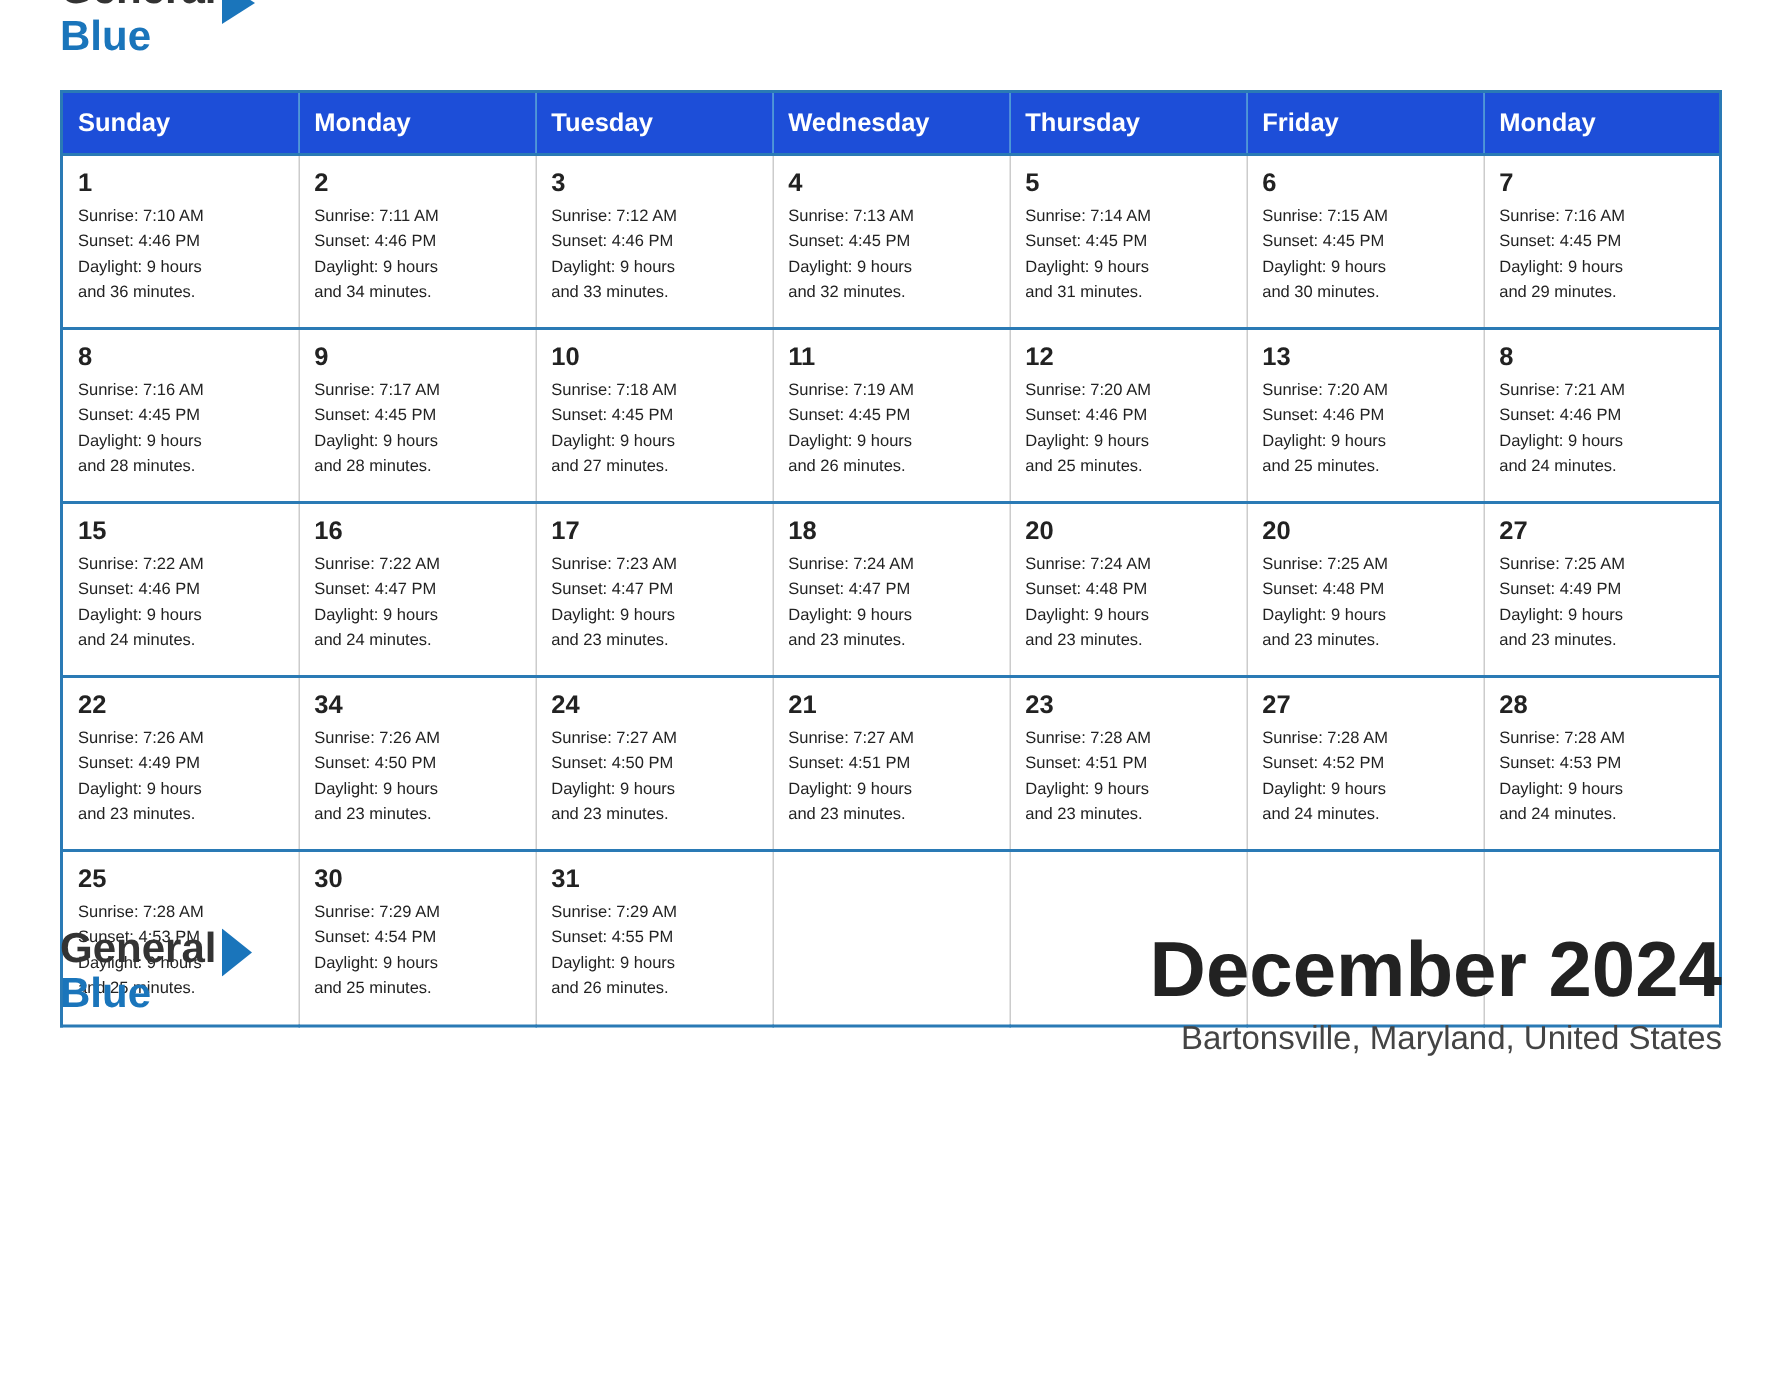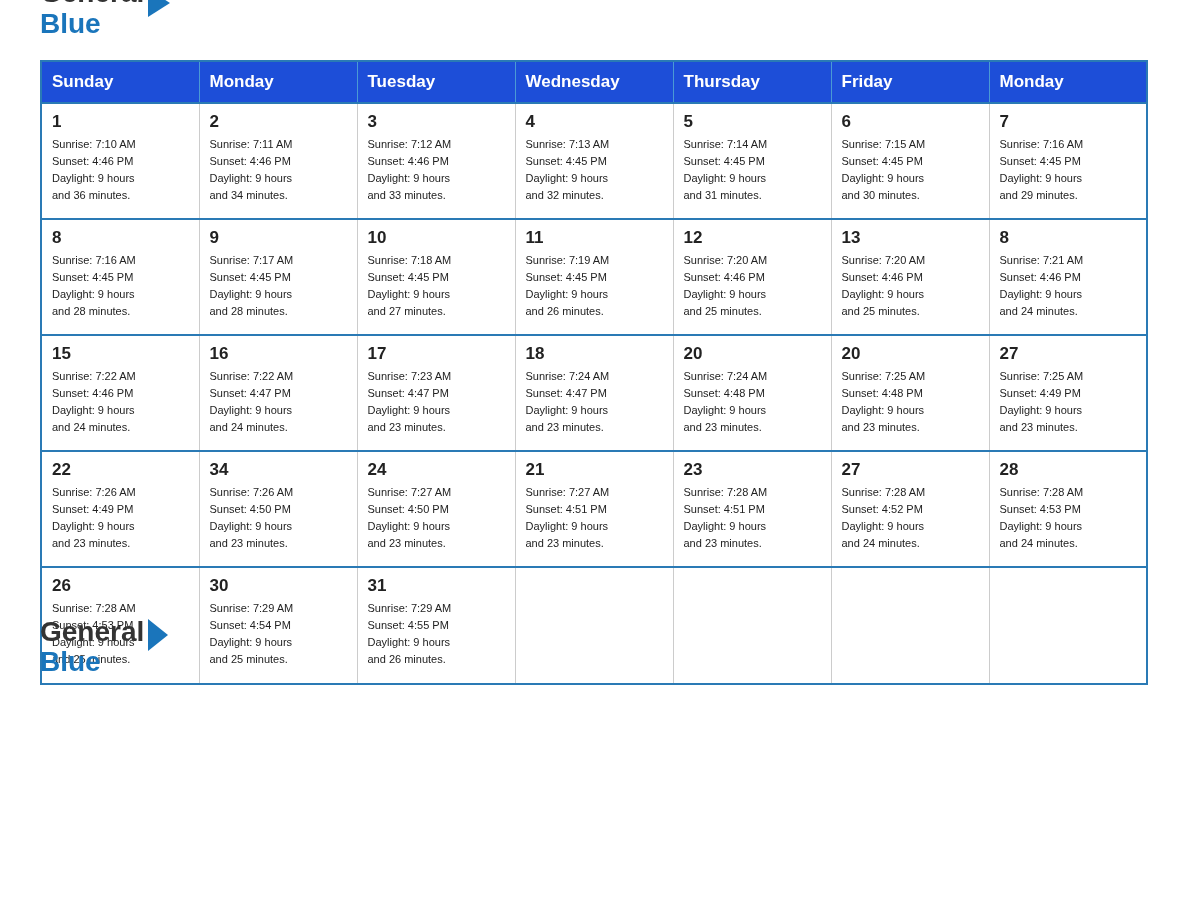--- a/index.html
+++ b/index.html
@@ -204,21 +204,21 @@
           <span class="day-number">27</span>
 <div class="day-info">Sunrise: 7:28 AM<br>Sunset: 4:52 PM<br>Daylight: 9 hours<br>and 24 minutes.</div>
         </td>
         <td>
           <span class="day-number">28</span>
 <div class="day-info">Sunrise: 7:28 AM<br>Sunset: 4:53 PM<br>Daylight: 9 hours<br>and 24 minutes.</div>
         </td>
       </tr>
       <tr>
         <td>
-          <span class="day-number">26</span>
+          <span class="day-number">25</span>
 <div class="day-info">Sunrise: 7:28 AM<br>Sunset: 4:53 PM<br>Daylight: 9 hours<br>and 25 minutes.</div>
         </td>
         <td>
           <span class="day-number">30</span>
 <div class="day-info">Sunrise: 7:29 AM<br>Sunset: 4:54 PM<br>Daylight: 9 hours<br>and 25 minutes.</div>
         </td>
         <td>
           <span class="day-number">31</span>
 <div class="day-info">Sunrise: 7:29 AM<br>Sunset: 4:55 PM<br>Daylight: 9 hours<br>and 26 minutes.</div>
         </td>
@@ -236,13 +236,17 @@
 <div style="display:flex; justify-content:space-between; align-items:flex-start; margin-bottom:18px; margin-top:-68px;">
   <div style="display:flex; align-items:flex-start; gap:4px;">
     <div style="line-height:1.1;">
       <div style="font-size:28px; font-weight:bold; color:#333;">General</div>
       <div style="font-size:28px; font-weight:bold; color:#1a75bb;">Blue</div>
     </div>
     <svg width="20" height="32" viewBox="0 0 20 32" style="margin-top:2px;">
       <polygon points="0,32 20,16 0,0" fill="#1a75bb"></polygon>
     </svg>
   </div>
+  <div style="text-align:right;">
+    <div style="font-size:52px; font-weight:bold; color:#222;">December 2024</div>
+    <div style="font-size:22px; color:#444; margin-top:2px;">Bartonsville, Maryland, United States</div>
+  </div>
 </div>
 
 </body></html>

